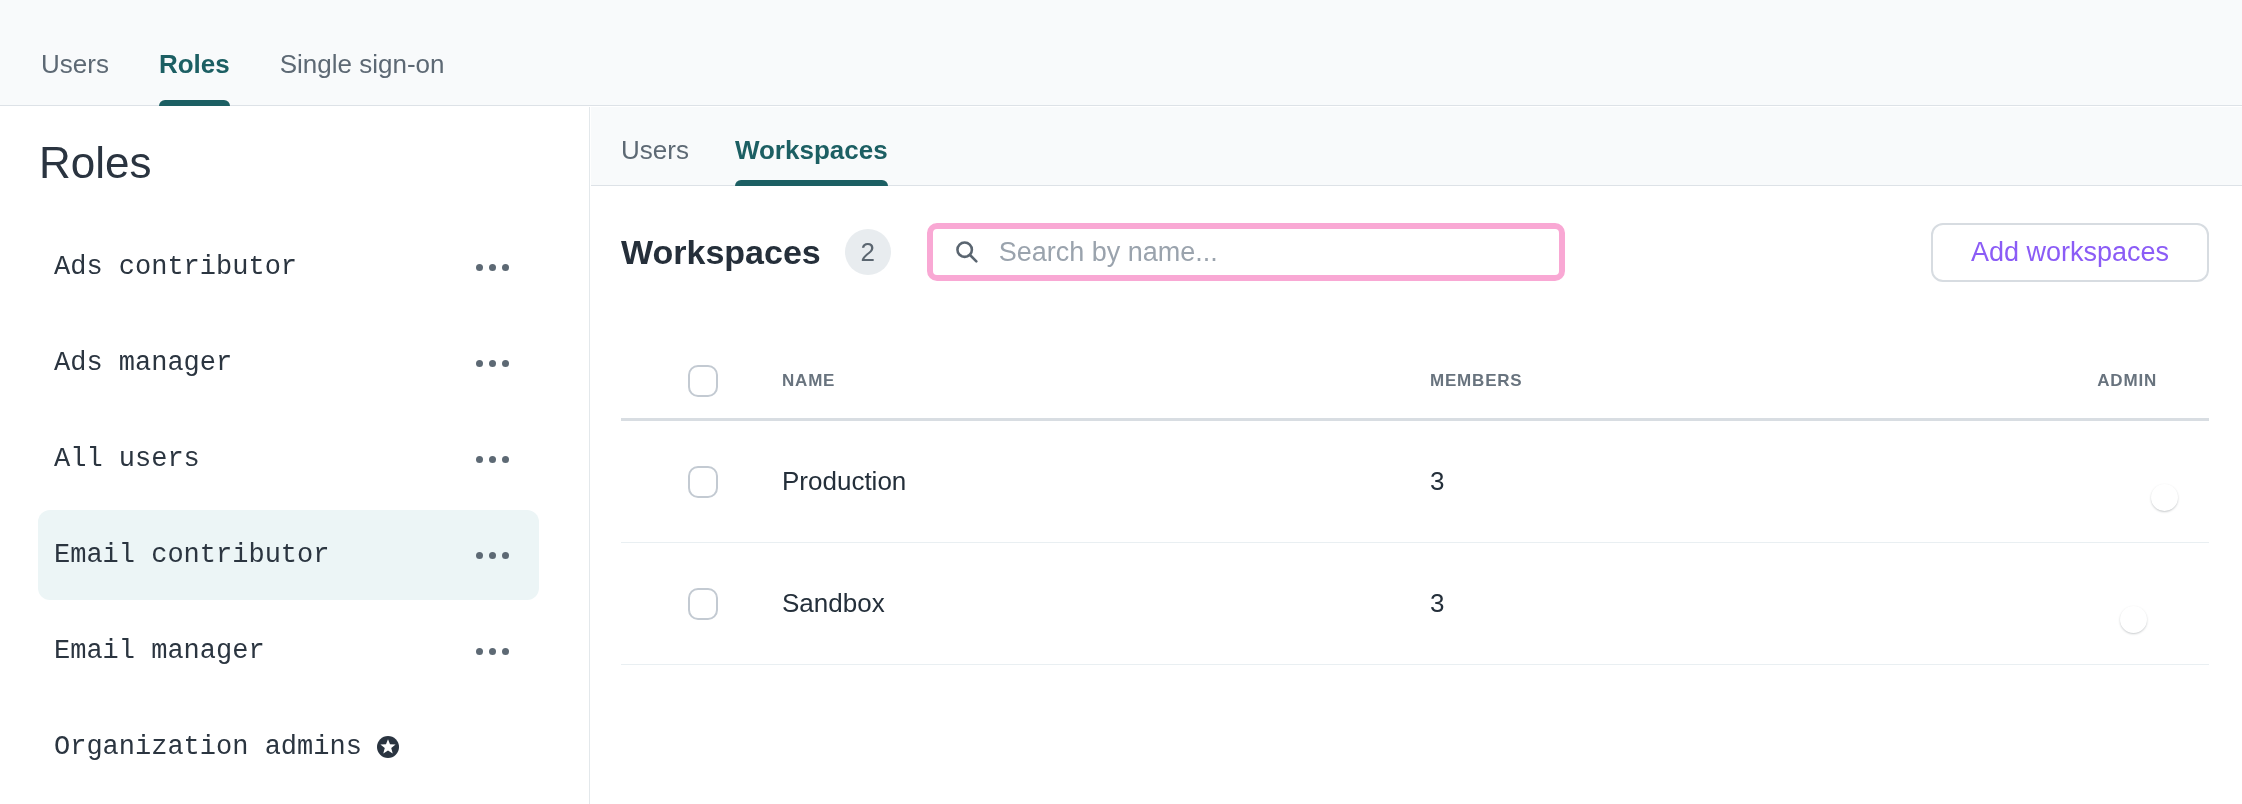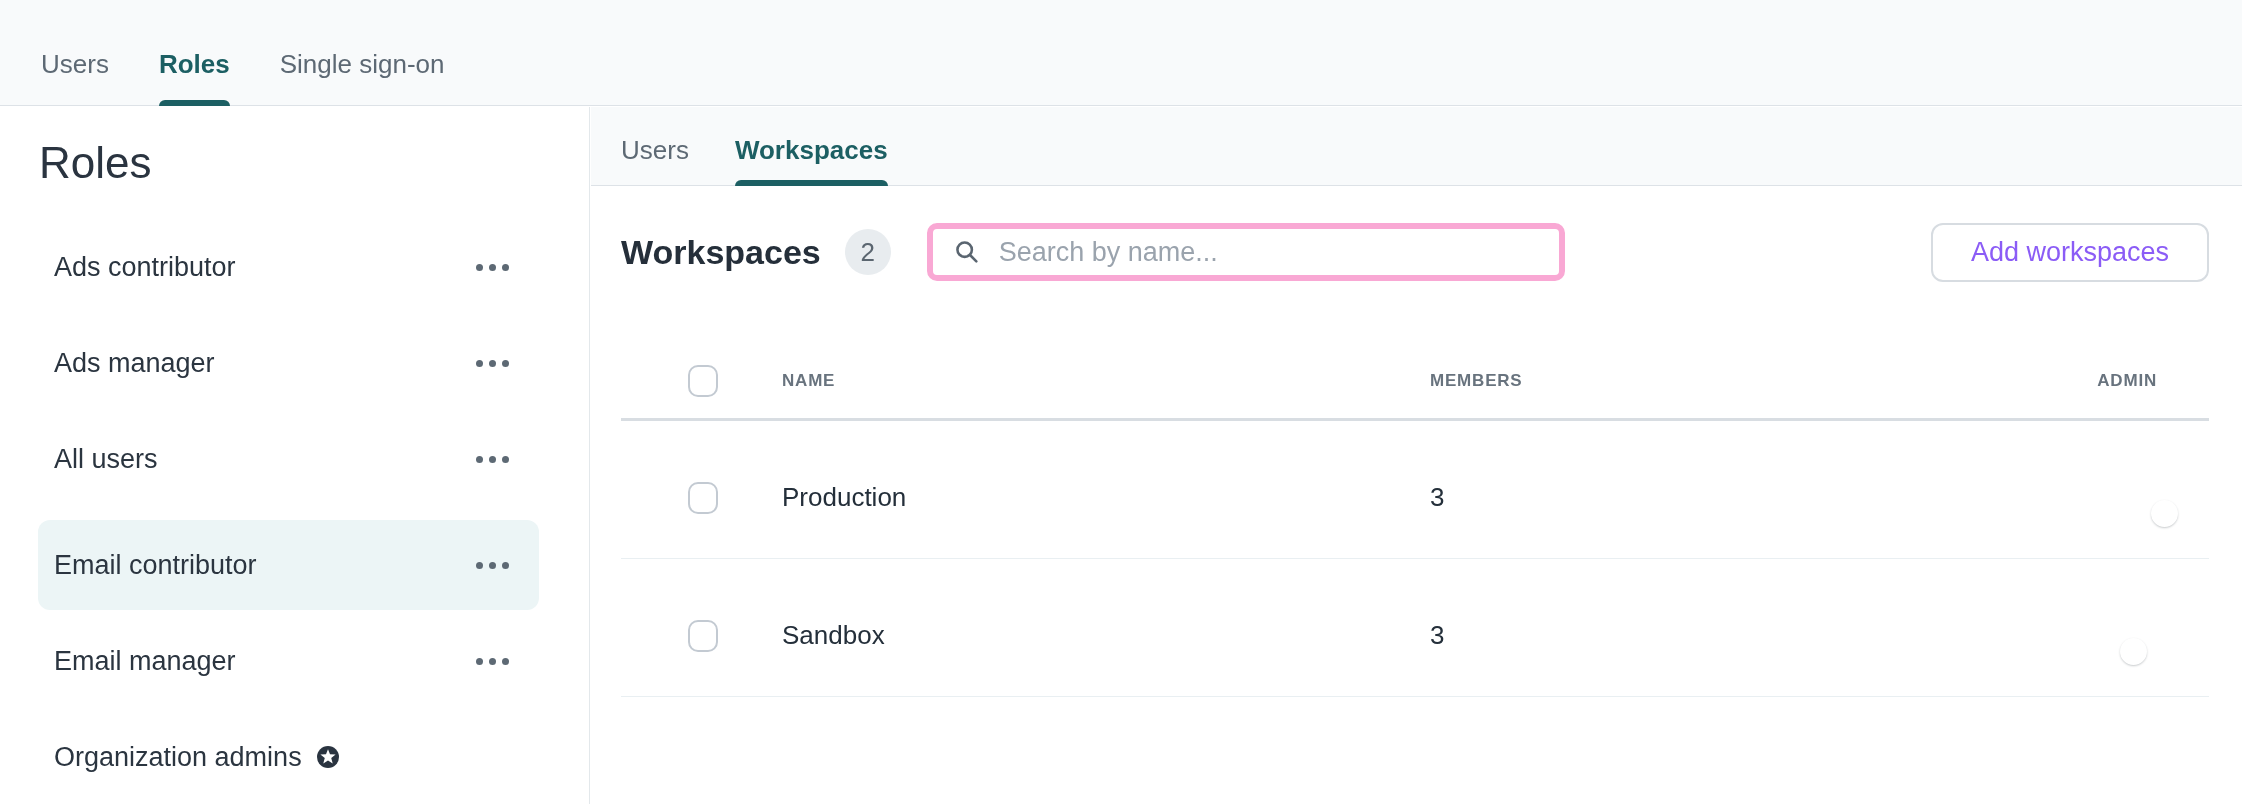--- a/index.html
+++ b/index.html
@@ -62,22 +62,22 @@
   }
   .role-item {
     height: 90px;
     border-radius: 12px;
     display: flex; align-items: center; justify-content: space-between;
     padding: 0 30px 0 16px;
     font-size: 27px;
     color: #2b3540;
     cursor: pointer;
   }
-  .role-item.selected { background: #ecf5f6; margin-top: 10px; }
-  .role-left { display: flex; align-items: center; gap: 14px; }
+  .role-item.selected { background: #ecf5f6; }
+  .role-left { display: flex; align-items: center; gap: 14px; font-family: Liberation Mono, monospace; }
   .dots { display: flex; gap: 6px; padding: 6px 0; cursor: pointer; }
   .dots i { width: 7px; height: 7px; border-radius: 50%; background: #5d6974; }
   .star-badge { width: 24px; height: 24px; display: block; }
 
   
   .main { position: absolute; top: 107px; left: 591px; right: 0; bottom: 0; background: #ffffff; }
   .main-tabs {
     height: 79px;
     background: #f8fafb;
     border-bottom: 1px solid #dde2e7;
@@ -154,21 +154,21 @@
   .th {
     font-size: 17px; font-weight: 700; color: #68737e;
     letter-spacing: 0.8px;
   }
   .th-admin, .cell-admin { justify-self: end; }
   .th-admin { padding-right: 52px; }
   .cell-admin { padding-right: 60px; }
   .trow {
     height: 122px;
     border-bottom: 1px solid #e9eff2;
-    font-size: 26px; color: #242f3a; margin-top: 16px;
+    font-size: 26px; color: #242f3a;
   }
   .checkbox {
     width: 30px; height: 32px;
     margin-left: 67px;
     border: 2px solid #c3cad2;
     border-radius: 10px;
     background: #ffffff;
     cursor: pointer;
   }
 

